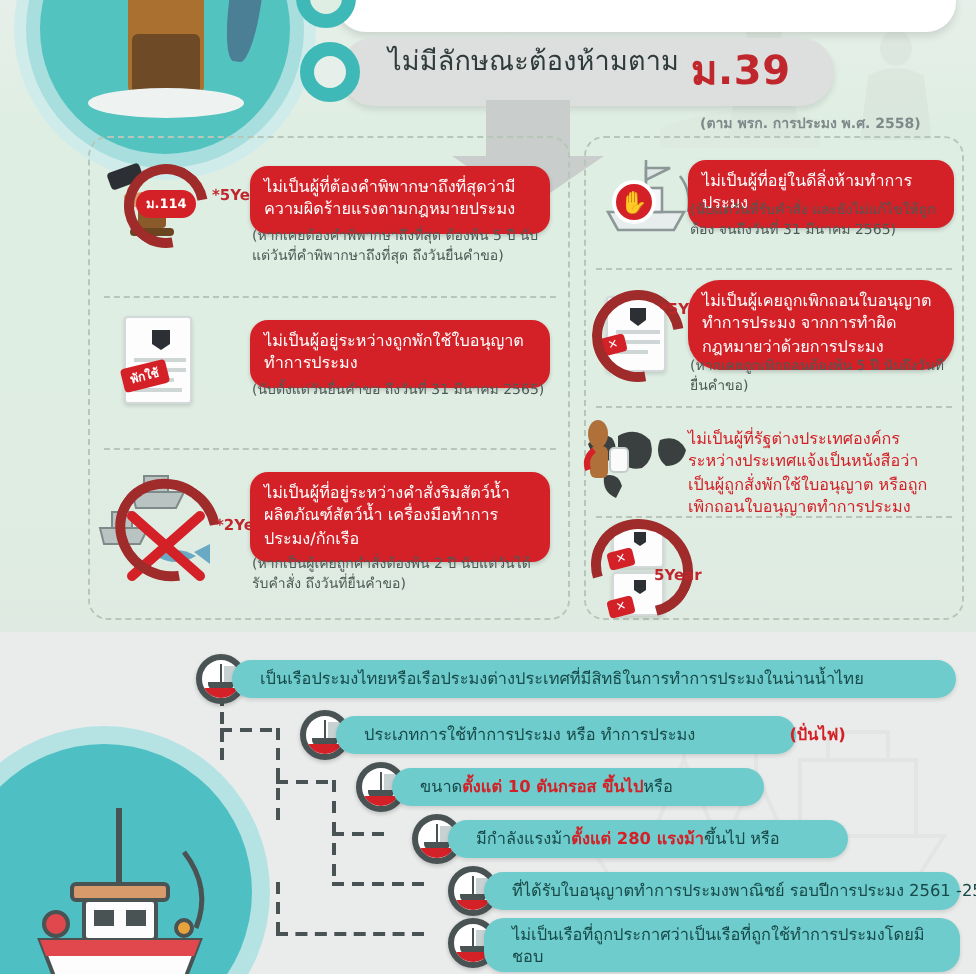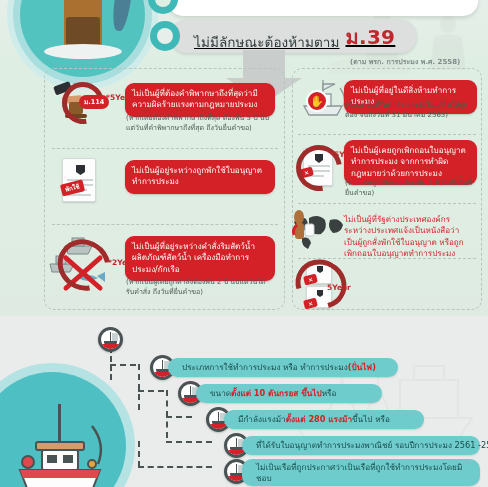--- a/index.html
+++ b/index.html
@@ -72,24 +72,23 @@
     content:""; position:absolute; inset:0;
     border-radius:50%; background:#dfeee3;
   }
   .hdr-dot.d1 { left: 148px; top: -16px; }
   .hdr-dot.d2 { left: 150px; top: 21px; background:#3fb9b7; border-color:#3fb9b7;}
   .hdr-dot.d2::after{ background:#e6efe9; }
 
   .pill-main {
     position: absolute; left: 170px; top: 19px;
     height: 34px; padding: 0 22px 0 24px;
-    display: flex; align-items: flex-end; gap: 6px;
+    display: flex; align-items: flex-start; gap: 6px;
     background: #dcdfde; border-radius: 18px;
     box-shadow: 0 2px 3px rgba(0,0,0,.10);
-    text-decoration: underline;
   }
   .pill-main .t1 { font-size: 13.5px; color: #2f3a3a; letter-spacing:.1px;}
   .pill-main .t2 { font-size: 20px; font-weight: 700; color: #c0272d; letter-spacing:.3px;}
 
   .subnote {
     position: absolute; left: 302px; top: 56px;
     font-size: 7px; color: #7e8a8a; font-weight: 700; margin-left: 48px;
   }
 
   
@@ -261,38 +260,39 @@
     <div class="dash-sep" style="left:298px;top:203px;width:178px;"></div>
     <div class="dash-sep" style="left:298px;top:258px;width:178px;"></div>
 
     <svg class="ic" style="left:53px;top:80px;width:44px;height:46px" viewBox="0 0 44 46">
       <rect x="1" y="4" width="17" height="9" rx="2" fill="#2c2f33" transform="rotate(-20 9 8)"></rect>
       <rect x="9" y="16" width="20" height="7" rx="2" fill="#d79a6a" transform="rotate(-6 19 19)"></rect>
       <rect x="16" y="22" width="14" height="12" rx="2" fill="#8a5a2b"></rect>
       <rect x="12" y="34" width="22" height="4" rx="2" fill="#6b4420"></rect>
     </svg>
     <div class="circ-arrow" style="left:62px;top:82px;width:42px;height:42px"></div>
-    <div class="badge-red" style="left:79px;top:95px;text-align:right;">ม.114</div>
+    <div class="badge-red" style="left:68px;top:95px;text-align:right;">ม.114</div>
     <div class="yr-label" style="left:106px;top:93px;">*5Year</div>
 
     <div class="red-box" style="left:125px;top:83px;width:150px;">ไม่เป็นผู้ที่ต้องคำพิพากษาถึงที่สุดว่ามีความผิดร้ายแรงตามกฎหมายประมง</div>
     <div class="note" style="left:126px;top:113px;width:152px;">(หากเคยต้องคำพิพากษาถึงที่สุด ต้องพ้น 5 ปี นับแต่วันที่คำพิพากษาถึงที่สุด ถึงวันยื่นคำขอ)</div>
 
     <div class="doc-icon" style="left:62px;top:158px;width:34px;height:44px;">
       <div class="doc-line" style="top:20px;width:26px"></div>
       <div class="doc-line" style="top:25px;width:26px"></div>
       <div class="doc-line" style="top:30px;width:20px"></div>
       <div class="doc-line" style="top:35px;width:24px"></div>
       <svg style="position:absolute;left:12px;top:5px;width:11px;height:11px" viewBox="0 0 11 11">
         <path d="M1 1 h9 v7 l-4.5 3 L1 8 z" fill="#2c2f33"></path>
       </svg>
     </div>
     <div class="stamp" style="left:61px;top:182px;">พักใช้</div>
 
     <div class="red-box" style="left:125px;top:160px;width:150px;">ไม่เป็นผู้อยู่ระหว่างถูกพักใช้ใบอนุญาตทำการประมง</div>
+    <div class="note" style="left:126px;top:190px;width:152px;">(นับตั้งแต่วันยื่นคำขอ ถึงวันที่ 31 มีนาคม 2565)</div>
 
     <svg class="ic" style="left:48px;top:232px;width:70px;height:62px" viewBox="0 0 70 62">
       <g fill="#b9c3c2" stroke="#7d8a89" stroke-width="1">
         <path d="M18 14 h26 l-4 8 h-20 z"></path>
           <rect x="24" y="6" width="12" height="8"></rect>
         <path d="M2 32 h24 l-4 8 h-18 z"></path>
           <rect x="8" y="24" width="10" height="8"></rect>
       </g>
       <path d="M30 46 q10 -6 20 0 q-10 6 -20 0 z" fill="#6aa9c4"></path>
       <path d="M49 44 l8 -4 v10 z" fill="#6aa9c4"></path>
@@ -323,21 +323,21 @@
       <div class="doc-line" style="top:21px;width:22px"></div>
       <div class="doc-line" style="top:26px;width:16px"></div>
       <svg style="position:absolute;left:10px;top:4px;width:10px;height:10px" viewBox="0 0 10 10">
         <path d="M1 1 h8 v6 l-4 3 L1 7 z" fill="#2c2f33"></path>
       </svg>
     </div>
     <div class="stamp" style="left:300px;top:168px;">✕</div>
     <div class="circ-arrow" style="left:296px;top:145px;width:46px;height:46px"></div>
     <div class="yr-label" style="left:330px;top:150px;">*5Year</div>
 
-    <div class="red-box" style="left:344px;top:140px;width:133px;">ไม่เป็นผู้เคยถูกเพิกถอนใบอนุญาตทำการประมง จากการทำผิดกฎหมายว่าด้วยการประมง</div>
+    <div class="red-box" style="left:344px;top:140px;width:133px;border-radius:16px;">ไม่เป็นผู้เคยถูกเพิกถอนใบอนุญาตทำการประมง จากการทำผิดกฎหมายว่าด้วยการประมง</div>
     <div class="note" style="left:345px;top:178px;width:132px;">(หากเคยถูกเพิกถอนต้องพ้น 5 ปี นับถึงวันที่ยื่นคำขอ)</div>
 
     <svg class="globe-map" style="left:290px;top:208px;width:56px;height:42px" viewBox="0 0 56 42">
       <g fill="#3a3f3f">
         <path d="M4 14 q6 -7 12 -3 q4 6 -1 11 q-7 3 -11 -8 z"></path>
         <path d="M19 10 q9 -5 16 2 q3 9 -4 14 q-9 2 -12 -7 z"></path>
         <path d="M40 12 q9 -3 13 5 q-2 8 -10 8 q-6 -5 -3 -13 z"></path>
         <path d="M12 30 q7 -2 9 5 l-3 6 q-7 -3 -6 -11 z"></path>
       </g>
       <g fill="#b0703a">
@@ -408,28 +408,31 @@
   <div class="c-h" style="left:166px;top:441px;width:46px;"></div>
   <div class="c-h" style="left:138px;top:466px;width:74px;"></div>
   <div class="c-v" style="left:138px;top:441px;height:26px;"></div>
 
   <div class="row-icon" style="left:98px;top:327px;">
     <div class="sail"></div>
       <div class="mast"></div>
       <div class="hull"></div>
       <div class="sea"></div>
   </div>
+  <div class="row-pill" style="left:116px;top:330px;width:362px;">
+    <span>เป็นเรือประมงไทยหรือเรือประมงต่างประเทศที่มีสิทธิในการทำการประมงในน่านน้ำไทย</span>
+  </div>
 
   <div class="row-icon" style="left:150px;top:355px;">
     <div class="sail"></div>
       <div class="mast"></div>
       <div class="hull"></div>
       <div class="sea"></div>
   </div>
-  <div class="row-pill" style="left:168px;top:358px;width:230px;">
+  <div class="row-pill" style="left:168px;top:358px;width:230px;gap:47px;">
     <span>ประเภทการใช้ทำการประมง หรือ ทำการประมง </span>
     <span class="hl">(ปั่นไฟ)</span>
   </div>
 
   <div class="row-icon" style="left:178px;top:381px;">
     <div class="sail"></div>
       <div class="mast"></div>
       <div class="hull"></div>
       <div class="sea"></div>
   </div>

